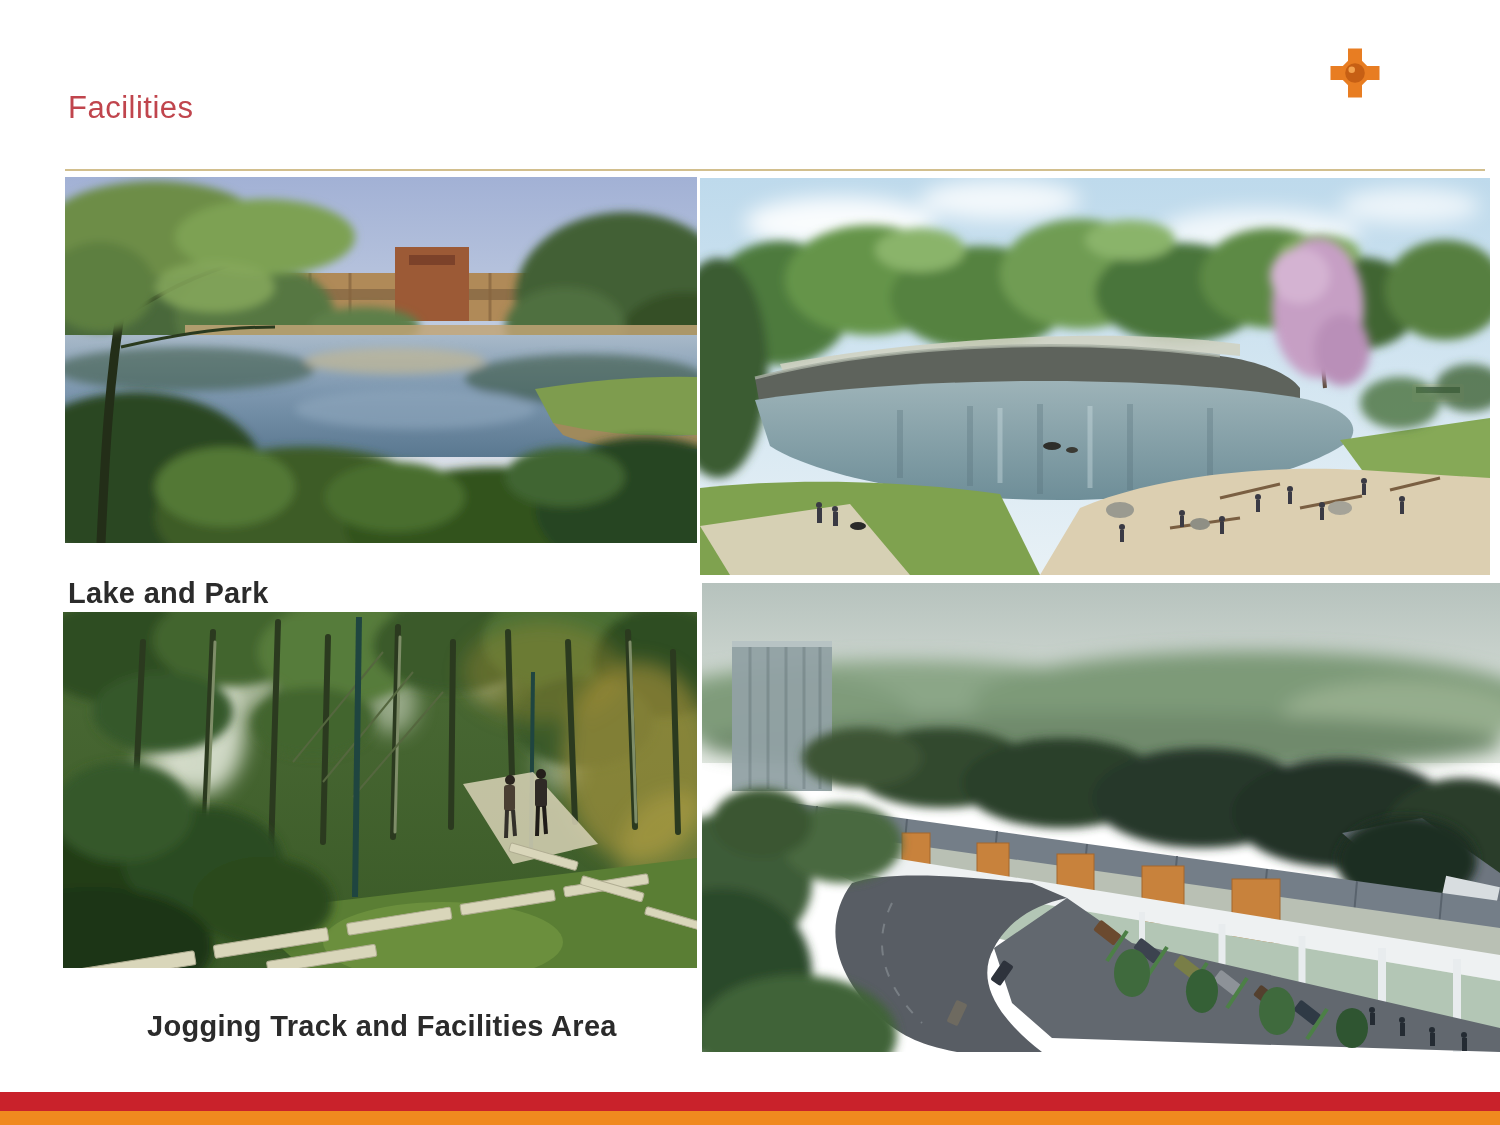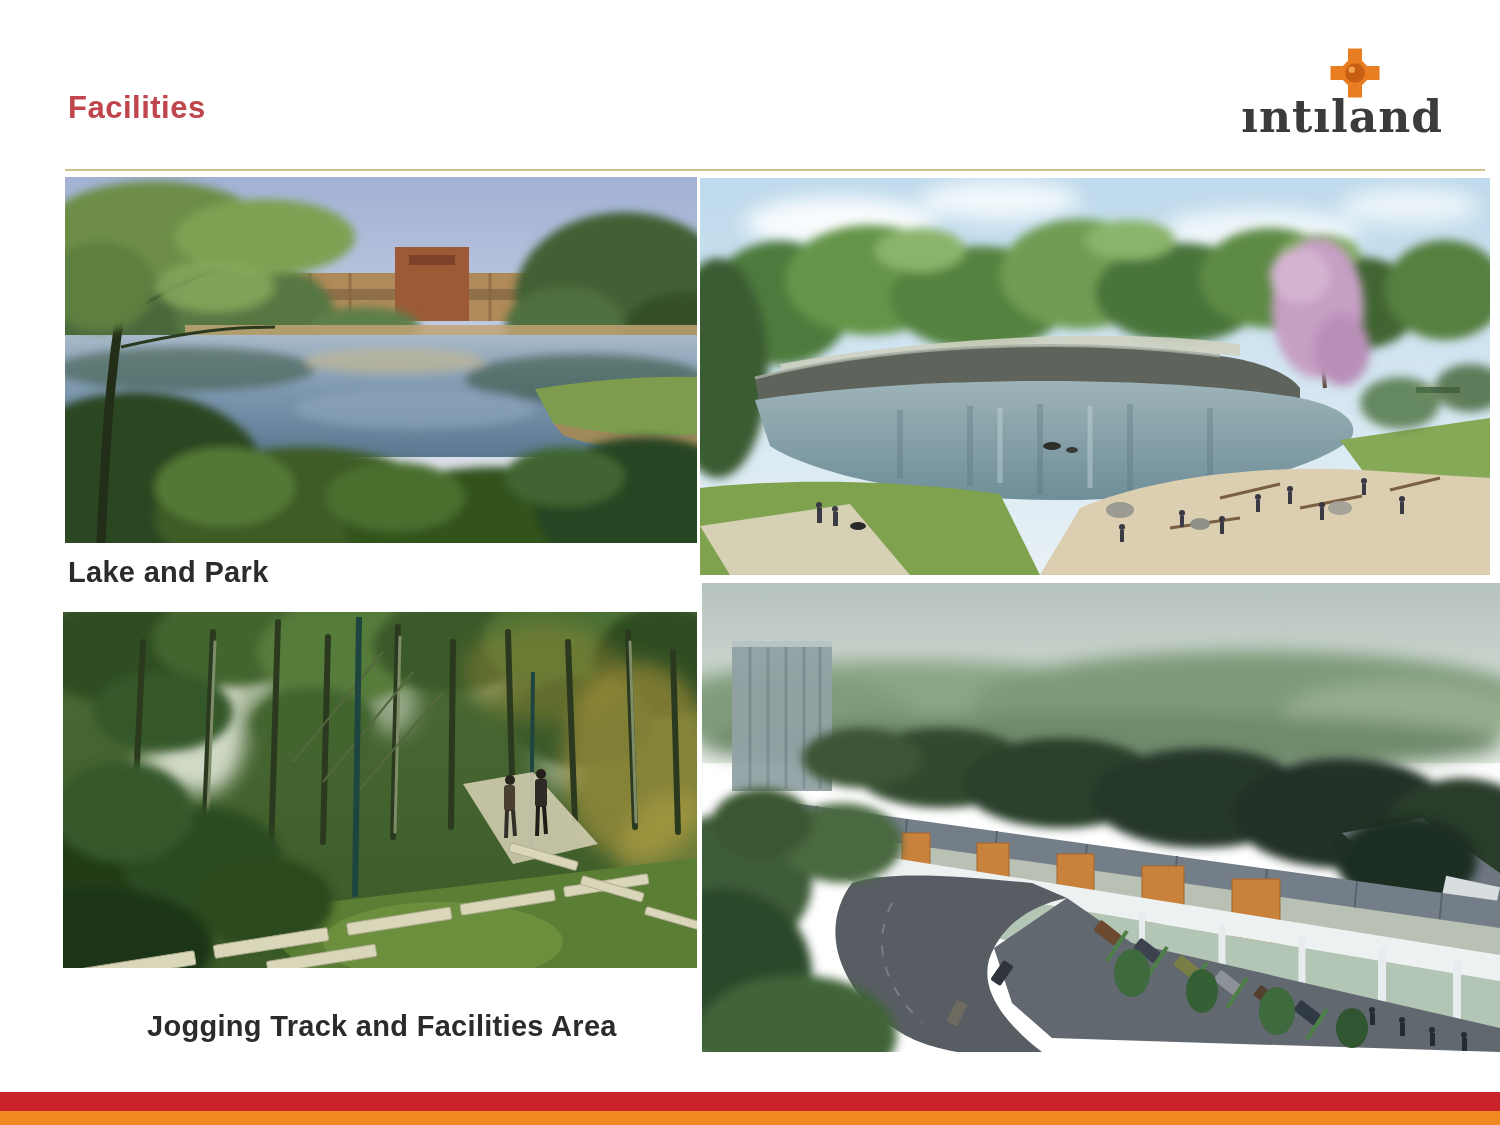--- a/index.html
+++ b/index.html
@@ -1,34 +1,34 @@
 <!DOCTYPE html>
 <html style="--title: #c0454d; --divider: #d2bf8e; --caption: #2b2b2b; --logo_text: #3b3b3b; --logo_star: #e87d22; --logo_star_core: #c65f14; --bar_red: #c9222b; --bar_orange: #f0891f;"><head>
 <meta charset="utf-8">
 <style>
   html,body{margin:0;padding:0;background:#ffffff;}
   .slide{position:relative;width:1500px;height:1125px;background:#ffffff;overflow:hidden;
          font-family:"Liberation Sans",sans-serif;}
-  .title{position:absolute;left:68px;top:90px;font-size:31px;font-weight:700;
+  .title{position:absolute;left:68px;top:90px;font-size:31px;font-weight:400;
          color:var(--title,#c0454d);letter-spacing:.5px;}
   .divider{position:absolute;left:65px;top:169px;width:1420px;height:2px;
            background:var(--divider,#d2bf8e);}
   .logo{position:absolute;right:57px;top:45px;width:220px;height:105px;}
   .logo-star{position:absolute;left:104px;top:0;width:56px;height:56px;}
   .logo-text{position:absolute;right:0;top:50px;font-family:"DejaVu Serif",serif;
              font-size:44px;font-weight:600;color:var(--logo_text,#3b3b3b);letter-spacing:1px;line-height:1;}
   .img{position:absolute;overflow:hidden;}
   .img svg{display:block;width:100%;height:100%;}
   .img1{left:65px;top:177px;width:632px;height:366px;}
   .img2{left:700px;top:178px;width:790px;height:397px;}
   .img3{left:63px;top:612px;width:634px;height:356px;}
   .img4{left:702px;top:583px;width:798px;height:469px;}
   .caption{position:absolute;font-size:29px;font-weight:600;color:var(--caption,#2b2b2b);
            letter-spacing:.3px;}
-  .cap1{left:68px;top:556px;}
+  .cap1{left:68px;top:577px;}
   .cap2{left:147px;top:1010px;}
   .bar-red{position:absolute;left:0;top:1092px;width:1500px;height:19px;
            background:var(--bar_red,#c9222b);}
   .bar-orange{position:absolute;left:0;top:1111px;width:1500px;height:14px;
            background:var(--bar_orange,#f0891f);}
 </style>
 </head>
 <body>
 
 <div class="slide">
@@ -38,21 +38,20 @@
   <div class="logo">
     <svg class="logo-star" viewBox="0 0 24 24">
       <g fill="#e87d22">
         <rect x="9" y="1.5" width="6" height="21"></rect>
         <rect x="1.5" y="9" width="21" height="6"></rect>
         <rect x="6.2" y="6.2" width="11.6" height="11.6" transform="rotate(45 12 12)"></rect>
       </g>
       <circle cx="12" cy="12" r="4.2" fill="#c65f14"></circle>
       <circle cx="10.6" cy="10.6" r="1.4" fill="#f3a34f"></circle>
     </svg>
-    <div class="logo-text">ıntıland</div>
   </div>
 
   <div class="divider"></div>
 
   <div class="img img1">
     <svg viewBox="0 0 632 366" preserveAspectRatio="none">
       <defs>
         <linearGradient id="s1sky" x1="0" y1="0" x2="0" y2="1">
           <stop offset="0" stop-color="#a2b1d5"></stop>
             <stop offset=".5" stop-color="#c6d1e3"></stop>

